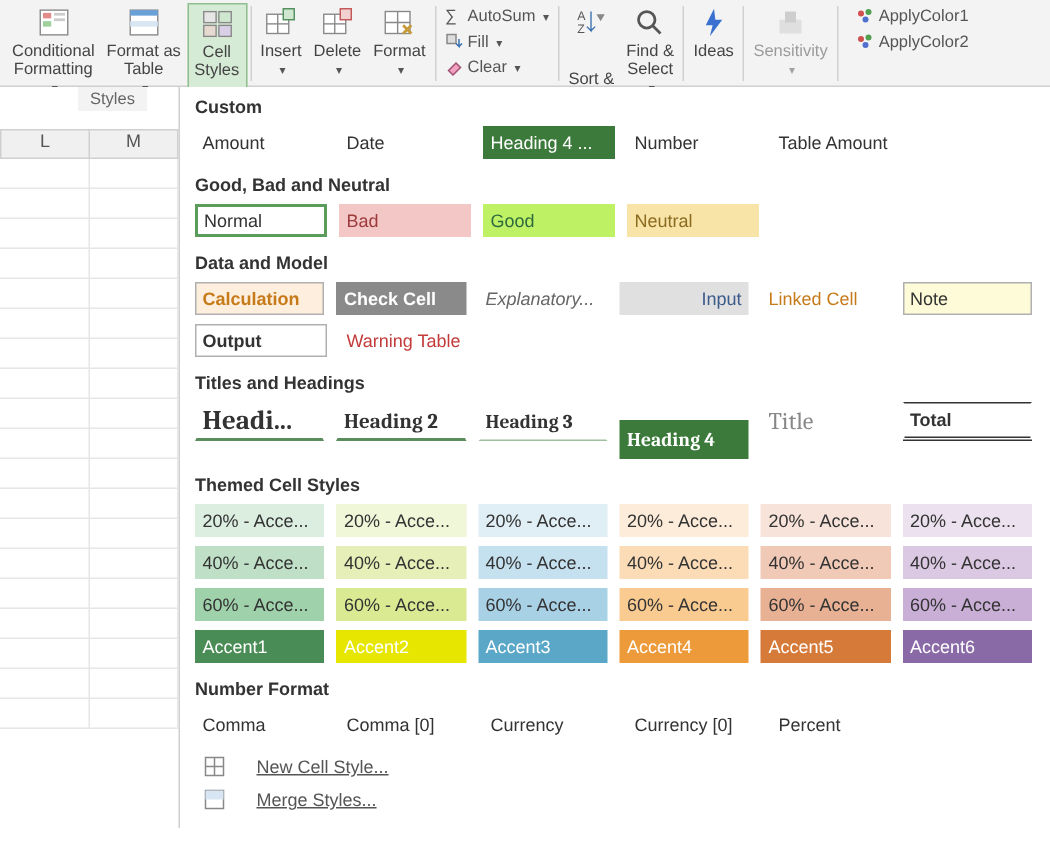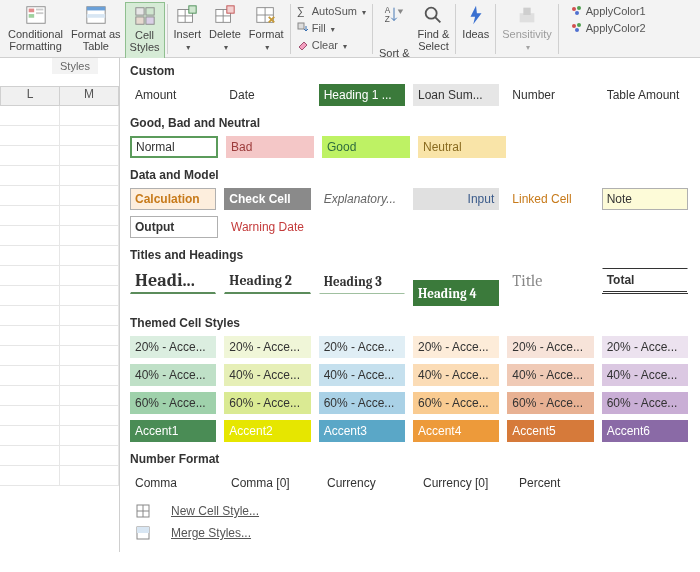--- a/index.html
+++ b/index.html
@@ -303,22 +303,21 @@
         </div>
       </div>
   </div>
 
   <div class="gallery">
 
     <div class="sect-title first">Custom</div>
     <div class="row">
       <div class="swatch">Amount</div>
       <div class="swatch">Date</div>
-      <div class="swatch s-sel">Heading 1 ...</div>
-      <div class="swatch s-grey">Loan Sum...</div>
+      <div class="swatch s-sel">Heading 4 ...</div>
       <div class="swatch">Number</div>
       <div class="swatch">Table Amount</div>
     </div>
 
     <div class="sect-title">Good, Bad and Neutral</div>
     <div class="row">
       <div class="swatch s-frame" style="border:2px solid #5b9b5b;">Normal</div>
       <div class="swatch" style="background:#f4c7c7;color:#9c3b3b;">Bad</div>
       <div class="swatch" style="background:#bef264;color:#2f6b3f;">Good</div>
       <div class="swatch" style="background:#f9e4a8;color:#8a6b20;">Neutral</div>
@@ -328,21 +327,21 @@
     <div class="row">
       <div class="swatch s-frame" style="background:#fdeedd;color:#c77a1a;font-weight:bold;">Calculation</div>
       <div class="swatch" style="background:#8a8a8a;color:#fff;font-weight:bold;">Check Cell</div>
       <div class="swatch" style="font-style:italic;color:#666;">Explanatory...</div>
       <div class="swatch" style="background:#e0e0e0;text-align:right;justify-content:flex-end;color:#3b5b8a;">Input</div>
       <div class="swatch" style="color:#c77a1a;">Linked Cell</div>
       <div class="swatch s-frame" style="background:#fdfbd8;">Note</div>
     </div>
     <div class="row">
       <div class="swatch s-frame" style="font-weight:bold;">Output</div>
-      <div class="swatch" style="color:#c43b3b;">Warning Date</div>
+      <div class="swatch" style="color:#c43b3b;">Warning Table</div>
     </div>
 
     <div class="sect-title">Titles and Headings</div>
     <div class="row">
       <div class="swatch hd hd1">Headi...</div>
       <div class="swatch hd hd2">Heading 2</div>
       <div class="swatch hd hd3">Heading 3</div>
       <div class="swatch hd hd4">Heading 4</div>
       <div class="swatch titlec">Title</div>
       <div class="swatch total">Total</div>

